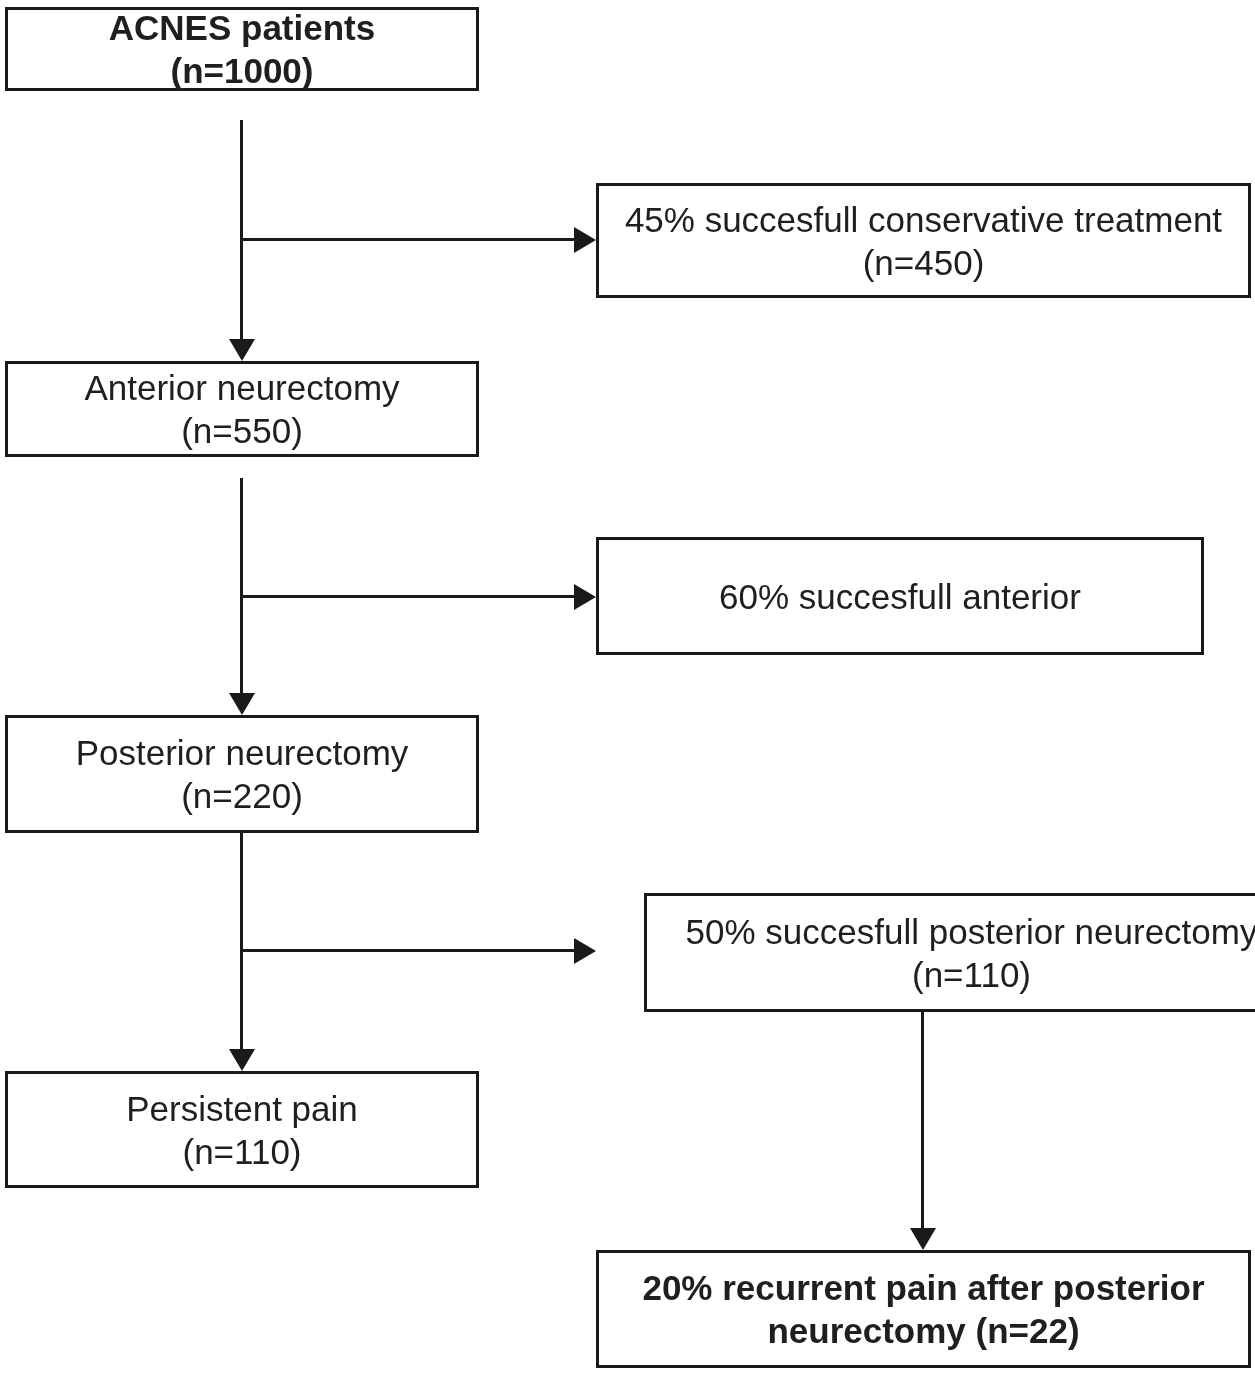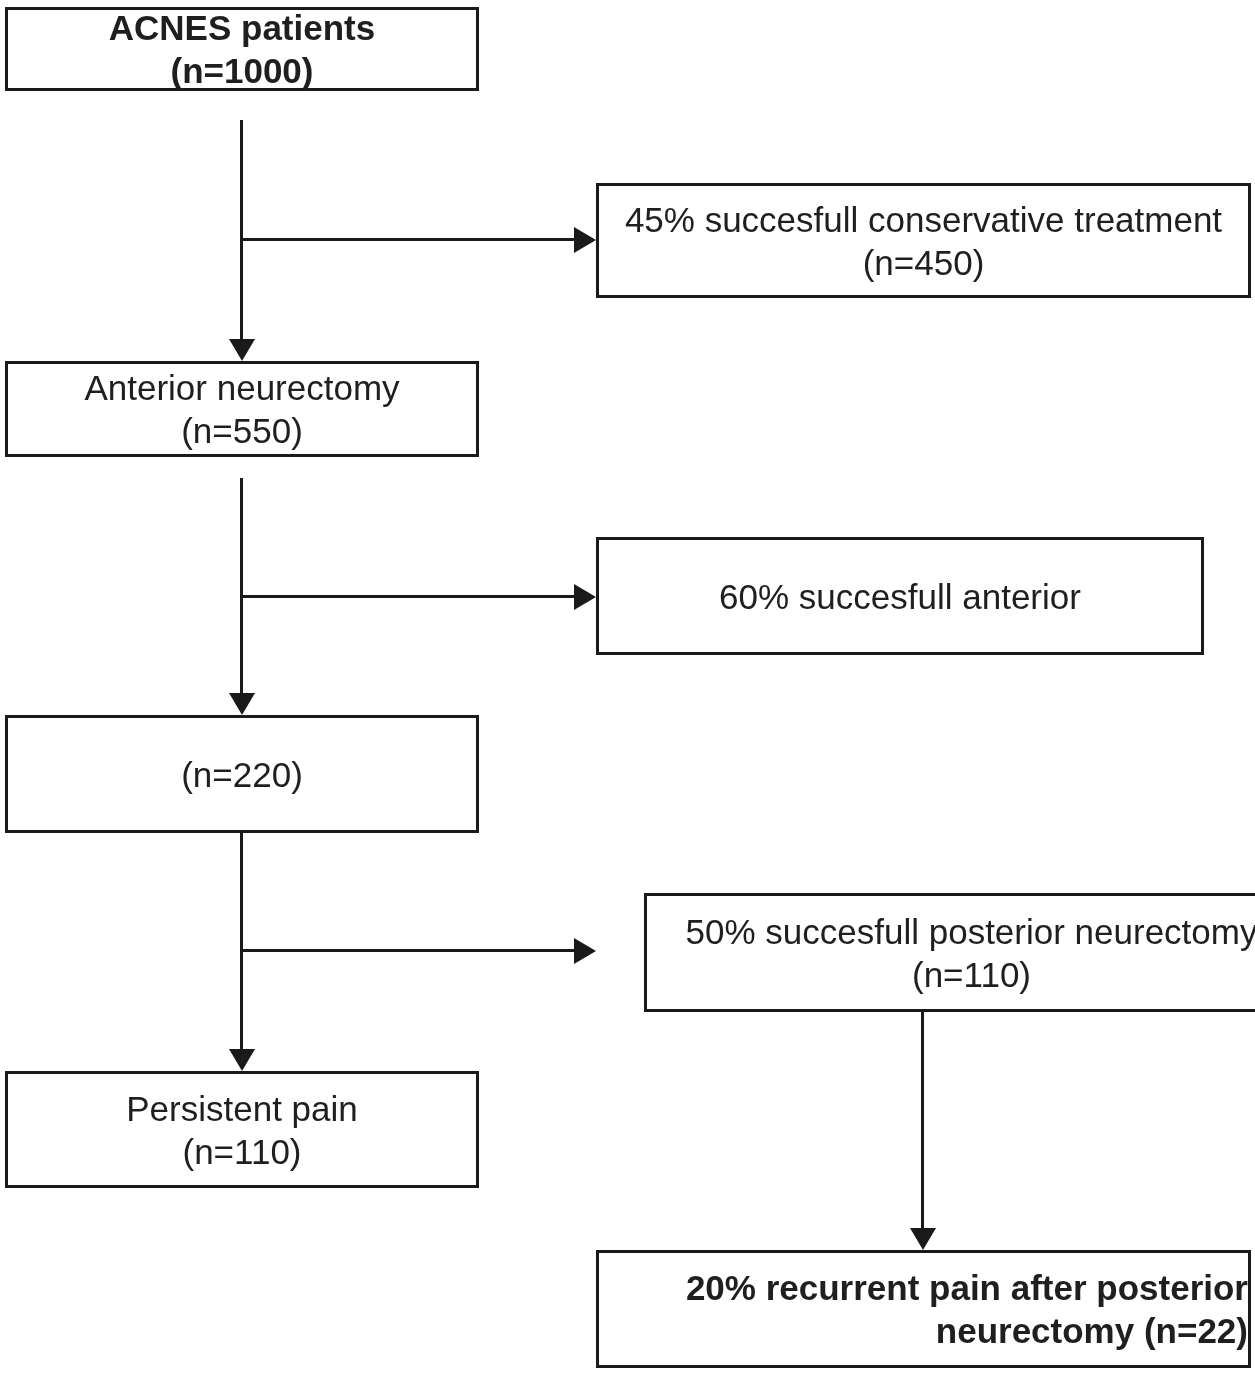--- a/index.html
+++ b/index.html
@@ -32,21 +32,21 @@
   .node.bold { font-weight: bold; }
 
   
   .n1 { left: 5px;   top: 7px;    width: 474px; height: 84px; }
   .n2 { left: 596px; top: 183px;  width: 655px; height: 115px; }
   .n3 { left: 5px;   top: 361px;  width: 474px; height: 96px; }
   .n4 { left: 596px; top: 537px;  width: 608px; height: 118px; }
   .n5 { left: 5px;   top: 715px;  width: 474px; height: 118px; }
   .n6 { left: 596px; top: 893px;  width: 655px; height: 119px; margin-left: 48px; }
   .n7 { left: 5px;   top: 1071px; width: 474px; height: 117px; }
-  .n8 { left: 596px; top: 1250px; width: 655px; height: 118px; align-items: flex-end; }
+  .n8 { left: 596px; top: 1250px; width: 655px; height: 118px; }
 
   
   .vline { position: absolute; width: 3px; background: #1a1a1a; }
   .hline { position: absolute; height: 3px; background: #1a1a1a; }
   .arr-down {
     position: absolute; width: 0; height: 0;
     border-left: 13px solid transparent;
     border-right: 13px solid transparent;
     border-top: 22px solid #1a1a1a;
   }
@@ -111,20 +111,21 @@
   <div class="node n3">
     <div>Anterior neurectomy</div>
     <div>(n=550)</div>
   </div>
 
   <div class="node n4">
     <div>60% succesfull anterior</div>
   </div>
 
   <div class="node n5">
+    <div>Posterior neurectomy</div>
     <div>(n=220)</div>
   </div>
 
   <div class="node n6">
     <div>50% succesfull posterior neurectomy</div>
     <div>(n=110)</div>
   </div>
 
   <div class="node n7">
     <div>Persistent pain</div>

